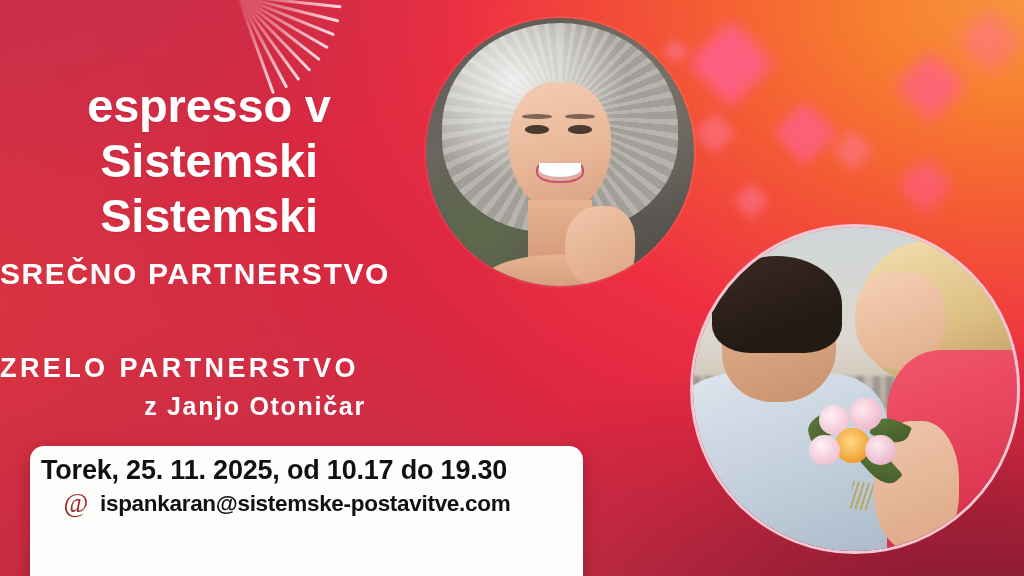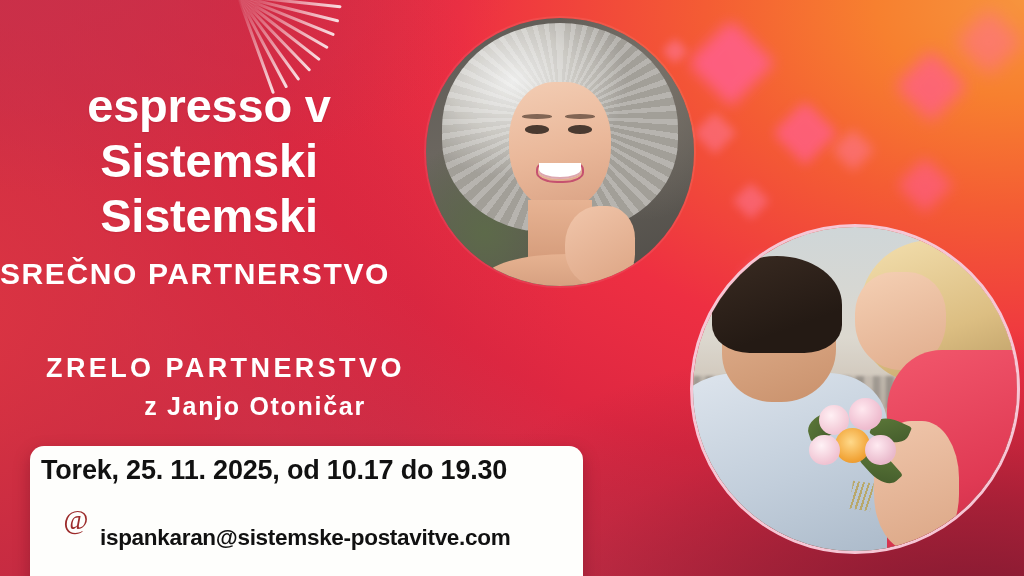--- a/index.html
+++ b/index.html
@@ -184,21 +184,21 @@
     text-shadow:0 1px 2px rgba(120,10,30,.18);
   }
   .title .thin{font-weight:600;}
 
   .sub{
     position:absolute;left:0;width:510px;
     text-align:left;color:#FFFFFF;font-weight:700;
   }
   .sub1{top:256px;font-size:30px;letter-spacing:1.6px;line-height:35px;}
   .sub2{top:302px;font-size:30px;letter-spacing:1.6px;line-height:35px;}
-  .sub3{top:352px;font-size:27px;letter-spacing:3.4px;line-height:32px;padding-left:46px;}
+  .sub3{top:352px;font-size:27px;letter-spacing:3.4px;line-height:32px;}
   .presenter{
     position:absolute;left:0;top:392px;width:510px;text-align:center;
     color:#FFFFFF;font-weight:700;font-size:25px;letter-spacing:1.7px;
   }
 
   
   .card{
     position:absolute;left:30px;top:446px;width:553px;height:146px;
     background:#FEFEFC;
     border-radius:14px;
@@ -212,21 +212,21 @@
   .card .row{
     display:flex;align-items:center;gap:0;padding-left:22px;margin-top:4px;
   }
   .card .row .ico{
     width:48px;flex:0 0 48px;display:flex;align-items:center;justify-content:center;
     color:#9C2B2B;
   }
   .card .row .txt{
     color:#111111;font-weight:700;white-space:nowrap;
   }
-  .row-email .txt{font-size:22.5px;letter-spacing:-.3px;margin-top:35px;}
+  .row-email .txt{font-size:22.5px;letter-spacing:-.3px;}
   .row-phone .txt{font-size:26px;letter-spacing:-.2px;}
   .at-glyph{font-size:27px;line-height:1;font-weight:400;font-family:"Liberation Serif",serif;}
 </style>
 </head>
 <body>
 
 <div class="poster">
 
   <div class="bg-base"></div>
   <div class="bg-left-warm"></div>

